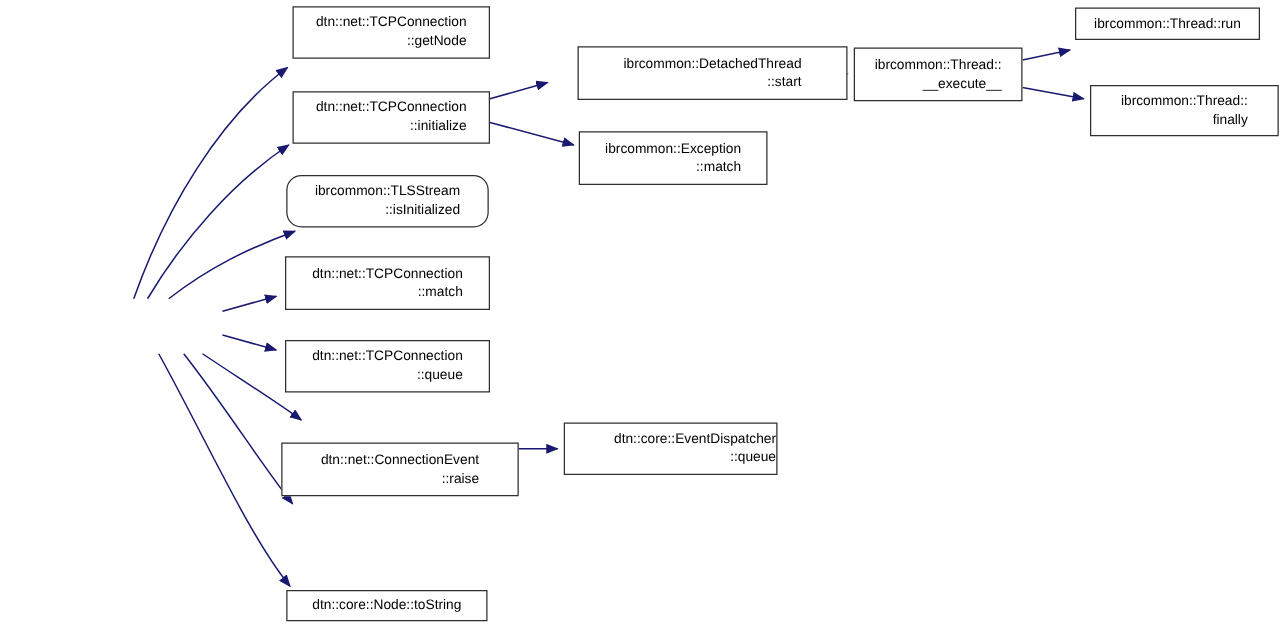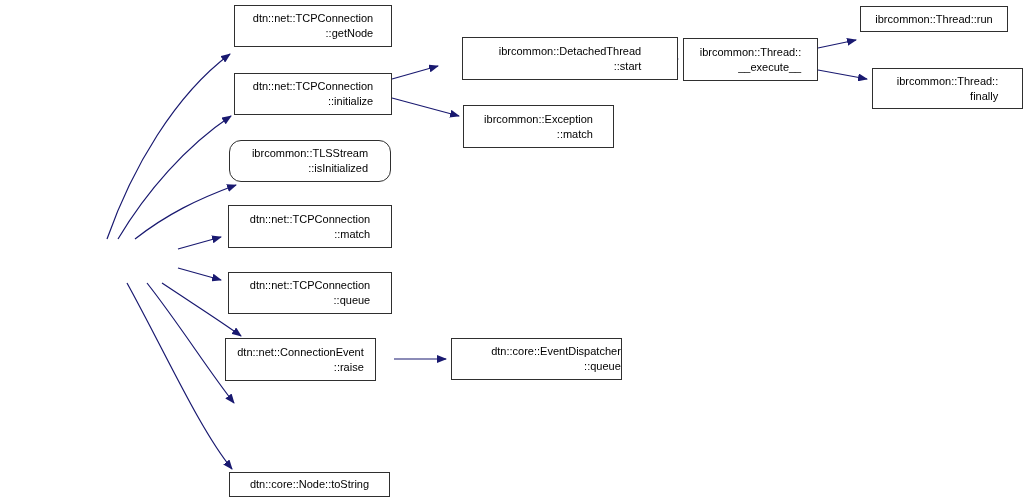--- a/index.html
+++ b/index.html
@@ -25,21 +25,21 @@
     background:var(--root-fill,#bfbfbf);
     border:2px solid var(--node-border,#2f2f2f);
   }
   
   #n-root{left:5px;top:239px;width:173px;height:44px;}
   #n-getnode{left:234px;top:5px;width:158px;height:42px;}
   #n-initialize{left:234px;top:73px;width:158px;height:42px;}
   #n-isinitialized{left:229px;top:140px;width:162px;height:42px;border-radius:12px;}
   #n-match{left:228px;top:205px;width:164px;height:43px;}
   #n-tcpqueue{left:228px;top:272px;width:164px;height:42px;}
-  #n-raise{left:225px;top:338px;width:151px;height:43px;}
+  #n-raise{left:225px;top:354px;width:190px;height:43px;}
   #n-signal{left:230px;top:406px;width:158px;height:42px;}
   #n-tostring{left:229px;top:472px;width:161px;height:25px;}
   #n-start{left:462px;top:37px;width:216px;height:43px;}
   #n-what{left:463px;top:105px;width:151px;height:43px;}
   #n-dispatcherqueue{left:451px;top:338px;width:171px;height:42px;padding-left:39px;}
   #n-execute{left:683px;top:38px;width:135px;height:43px;}
   #n-run{left:860px;top:6px;width:148px;height:26px;}
   #n-finally{left:872px;top:68px;width:151px;height:41px;}
 </style>
 </head>

